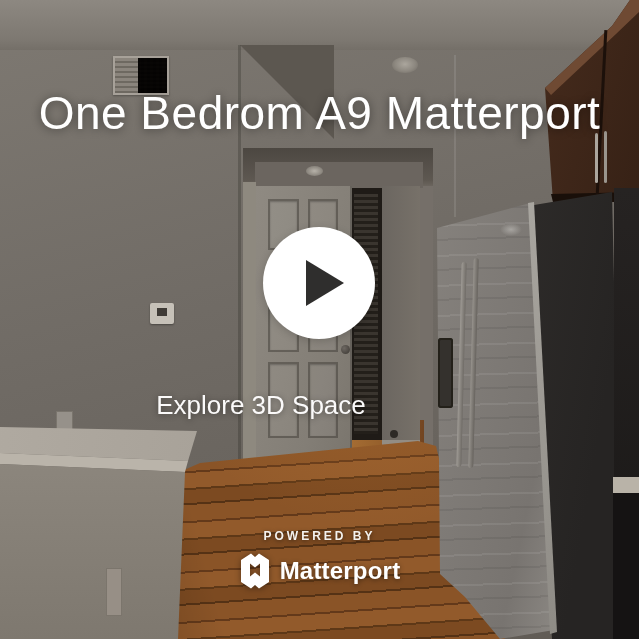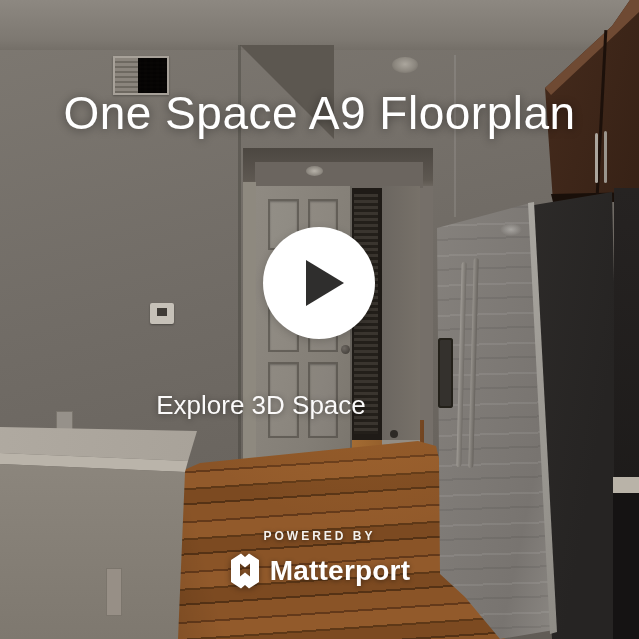--- a/index.html
+++ b/index.html
@@ -123,21 +123,21 @@
     box-shadow:0 2px 8px rgba(0,0,0,.18);}
   .play-triangle{width:0;height:0;border-left:38px solid #2f2e2d;
     border-top:23px solid transparent;border-bottom:23px solid transparent;margin-left:12px;}
   .explore{left:0;top:390px;width:522px;text-align:center;color:#fbfafa;
     font-size:26px;font-weight:400;text-shadow:0 1px 6px rgba(0,0,0,.4);}
   .powered-by{left:0;top:529px;width:639px;text-align:center;color:#f4f2ef;
     font-size:12px;font-weight:700;letter-spacing:3px;text-shadow:0 1px 4px rgba(0,0,0,.5);}
   .brand-row{left:0;top:553px;width:639px;display:flex;align-items:center;
     justify-content:center;gap:9px;}
   .brand-row svg{display:block;filter:drop-shadow(0 1px 3px rgba(0,0,0,.4));}
-  .brand-word{color:#fff;font-size:28px;font-weight:700;letter-spacing:.2px;
+  .brand-word{color:#fff;font-size:24px;font-weight:700;letter-spacing:.2px;
     text-shadow:0 1px 5px rgba(0,0,0,.45);}
 </style>
 </head>
 <body>
 
 <div class="viewer">
 
   <div class="abs wall-base"></div>
   <div class="abs ceiling"></div>
   <div class="abs soffit"></div>
@@ -194,21 +194,21 @@
   <div class="abs fridge-corner"></div>
   <div class="abs fridge-dispenser"></div>
   <div class="abs fridge-handle-a"></div>
   <div class="abs fridge-handle-b"></div>
   <div class="abs fridge-brand-mark"></div>
 
   <div class="abs dark-column"></div>
   <div class="abs far-counter"></div>
   <div class="abs far-cabinet"></div>
 
-  <div class="abs title">One Space A9 Floorplan</div>
+  <div class="abs title">One Bedrom A9 Matterport</div>
 
   <div class="abs play-button">
     <span class="play-triangle"></span>
   </div>
 
   <div class="abs explore">Explore 3D Space</div>
 
   <div class="abs powered-by">POWERED BY</div>
 
   <div class="abs brand-row">

